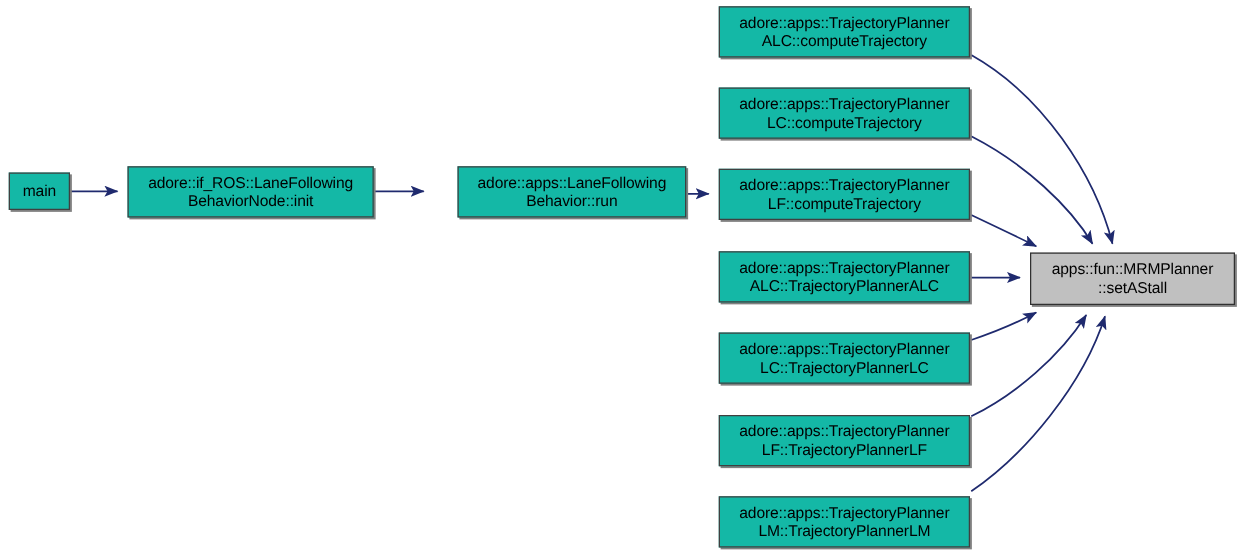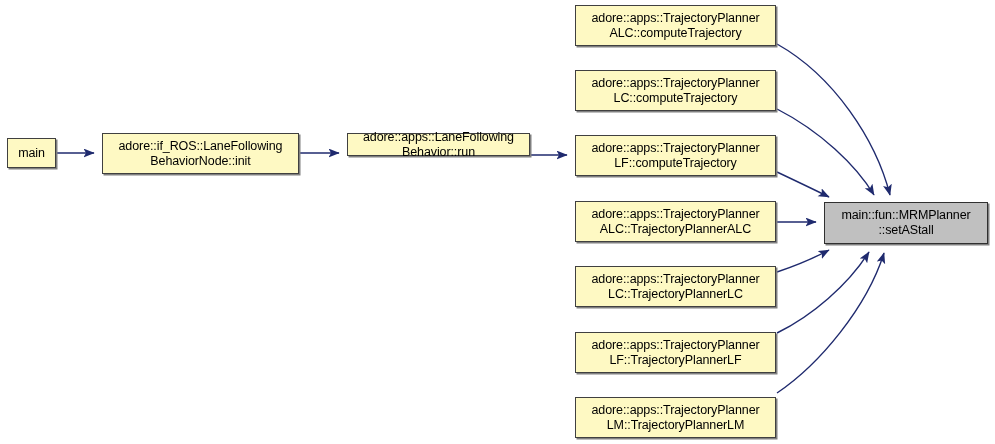--- a/index.html
+++ b/index.html
@@ -12,21 +12,21 @@
     width: 995px;
     height: 444px;
     background: #ffffff;
     font-family: "Liberation Sans", sans-serif;
     overflow: hidden;
   }
   .gnode {
     position: absolute;
     box-sizing: border-box;
     border: 1px solid #404040;
-    background: #fef9c3;
+    background: #14b8a6;
     display: flex;
     align-items: center;
     justify-content: center;
     text-align: center;
     line-height: 1.18;
     color: #000000;
     font-size: 12.5px;
     letter-spacing: -0.1px;
     box-shadow: 1.5px 1.5px 0 0 #808080;
   }
@@ -95,21 +95,21 @@
 
   <div class="gnode" style="left:7px; top:138px; width:49px; height:30px;align-items:center;">
     <span class="lbl">main</span>
   </div>
 
   <div class="gnode" style="left:102px; top:133px; width:197px; height:41px;">
     <span class="lbl">adore::if_ROS::LaneFollowing
 BehaviorNode::init</span>
   </div>
 
-  <div class="gnode" style="left:347px; top:133px; width:183px; height:23px;">
+  <div class="gnode" style="left:366px; top:133px; width:183px; height:41px;">
     <span class="lbl">adore::apps::LaneFollowing
 Behavior::run</span>
   </div>
 
   <div class="gnode" style="left:575px; top:5px; width:201px; height:41px;">
     <span class="lbl">adore::apps::TrajectoryPlanner
 ALC::computeTrajectory</span>
   </div>
 
   <div class="gnode" style="left:575px; top:70px; width:201px; height:41px;">
@@ -136,17 +136,17 @@
     <span class="lbl">adore::apps::TrajectoryPlanner
 LF::TrajectoryPlannerLF</span>
   </div>
 
   <div class="gnode" style="left:575px; top:397px; width:201px; height:41px;">
     <span class="lbl">adore::apps::TrajectoryPlanner
 LM::TrajectoryPlannerLM</span>
   </div>
 
   <div class="gnode highlight" style="left:824px; top:202px; width:164px; height:42px;">
-    <span class="lbl">main::fun::MRMPlanner
+    <span class="lbl">apps::fun::MRMPlanner
 ::setAStall</span>
   </div>
 
 </div>
 
 </body></html>

